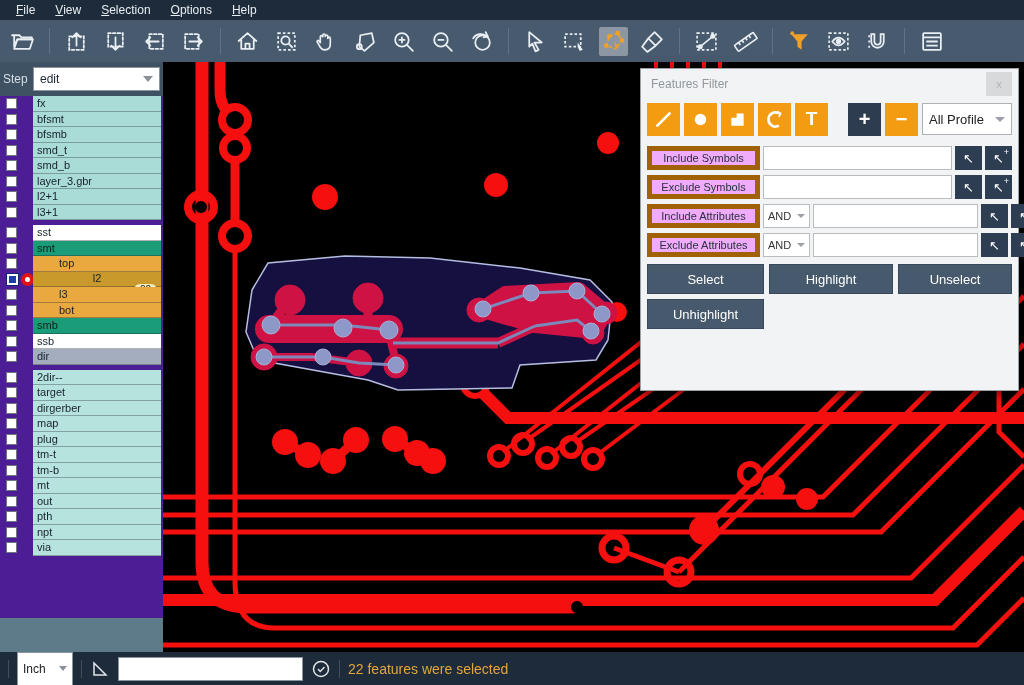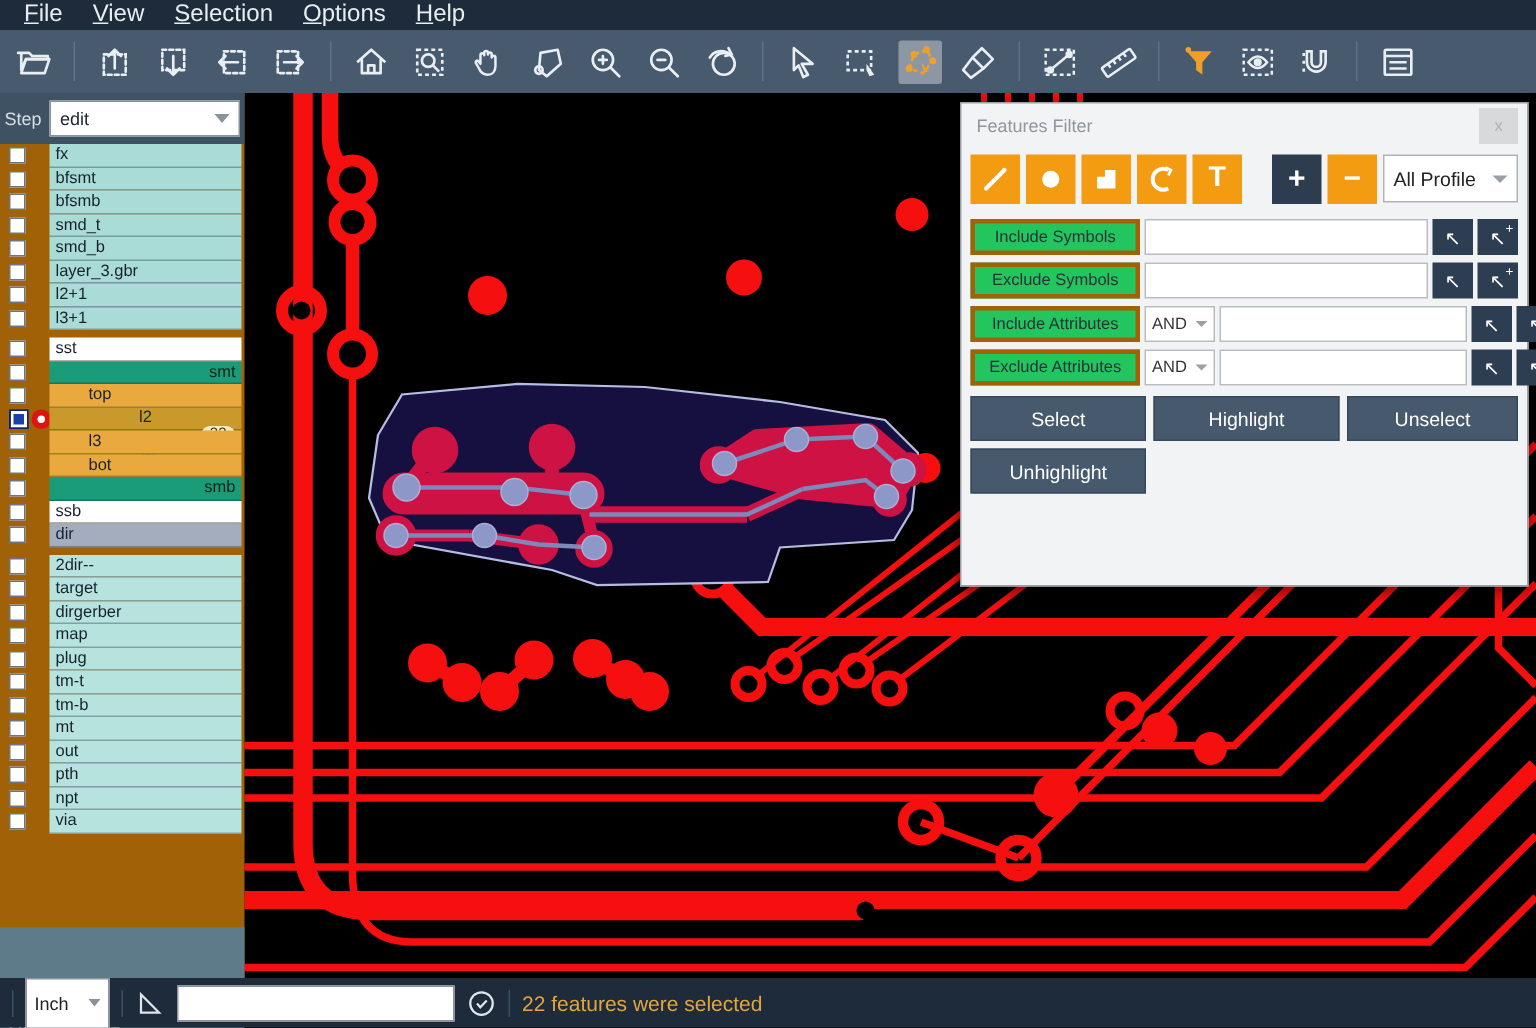--- a/index.html
+++ b/index.html
@@ -3,37 +3,37 @@
 <meta charset="utf-8">
 <style>
   * { margin:0; padding:0; box-sizing:border-box; }
   html,body { width:1024px; height:685px; overflow:hidden; background:#000;
     font-family:"Liberation Sans", sans-serif; }
   .win { position:absolute; inset:0; }
 
   
   .menubar { position:absolute; left:0; top:0; width:1024px; height:20px;
     background:#1d2b3a; display:flex; align-items:center; padding-left:6px; }
-  .menu-item { color:#e8edf2; font-size:16px; padding:0 10px; height:20px;
+  .menu-item { color:#e8edf2; font-size:12px; padding:0 10px; height:20px;
     line-height:20px; cursor:default; }
   .menu-item u { text-decoration:underline; }
 
   
   .toolbar { position:absolute; left:0; top:20px; width:1024px; height:42px;
     background:#475a6e; display:flex; align-items:center; padding:0 8px; gap:10px; }
   .tbicon { width:29px; height:29px; display:flex; align-items:center; justify-content:center;
     color:#e9eef2; flex:none; }
   .tbicon svg { width:25px; height:25px; display:block; }
   .tbicon.active { background:#8d97a3; border-radius:2px; color:#f0a028; }
   .tbicon.orange { color:#f0a028; }
   .tbsep { width:1px; height:26px; background:#5f7386; flex:none; margin:0 2px; }
 
   
   .sidebar { position:absolute; left:0; top:62px; width:163px; height:590px;
-    background:#a16207; }
+    background:#4c1d95; }
   .steprow { height:34px; background:#3f5263; display:flex; align-items:center; padding:0 3px; }
   .steplabel { color:#d7dee5; font-size:12px; width:30px; flex:none; }
   .fakesel { background:#fff; border:1px solid #8b949c; height:24px; flex:1;
     display:flex; align-items:center; padding:0 6px; font-size:12px; color:#1c2430; }
   .fakesel .caret { margin-left:auto; width:0; height:0; border-left:5px solid transparent;
     border-right:5px solid transparent; border-top:6px solid #8a9199; }
   .layerlist { padding-top:0; }
   .lgroup { margin-bottom:5px; }
   .lrow { display:flex; height:15.5px; align-items:stretch; }
   .cbcell { width:31px; flex:none; display:flex; align-items:center; padding-left:6px; gap:2px; }
@@ -41,21 +41,21 @@
   .cb.checked { width:13px; height:13px; background:#1d3fa8; border:1px solid #0e2470;
     box-shadow:inset 0 0 0 2px #fff; }
   .reddot { width:13px; height:13px; border-radius:50%; background:#e01212; flex:none;
     display:flex; align-items:center; justify-content:center; }
   .reddot .dotw { width:5px; height:5px; border-radius:50%; background:#fff; }
   .lname { margin-left:2px; width:128px; display:flex; align-items:center; padding:0 4px;
     font-size:11px; color:#17222e; border-bottom:1px solid rgba(30,40,50,.35); }
   .s-teal  { background:#a9dcd6; }
   .s-cyan  { background:#b7e3de; }
   .s-white { background:#ffffff; }
-  .s-green { background:#1b9c78; color:#0b2018;justify-content:flex-end; }
+  .s-green { background:#1b9c78; color:#0b2018; }
   .s-amber { background:#e9a93f;padding-left:26px; }
   .s-gold  { background:#c9992b;flex-direction:column; }
   .s-gray  { background:#a3adbd; }
   .lbadge { margin-left:auto; background:#f2ecc2; border-radius:8px; padding:0 6px;
     font-size:10px; height:12px; line-height:12px; color:#3a3420; }
   .gicon { font-size:12px; color:#222; margin-left:4px; }
   .sidefill { position:absolute; left:0; top:556px; width:163px; height:96px; background:#5e7b89; }
   .coords { position:absolute; left:0; bottom:0; width:100%; height:48px;
     border-top:1px solid #7e97a3; padding:3px 6px; color:#eef4f7; font-size:13px; line-height:21px; }
 
@@ -76,21 +76,21 @@
     display:flex; align-items:center; justify-content:center; font-weight:bold; font-size:20px; }
   .tool-btn svg { width:21px; height:21px; display:block; }
   .tool-btn.dark { background:#2d3c4f; }
   .tgap { width:12px; flex:none; }
   .profile-sel { margin-left:auto; width:92px; height:32px; background:#fff;
     border:1px solid #aeb2b6; display:flex; align-items:center; padding:0 6px;
     font-size:13px; color:#222; }
   .profile-sel .caret { margin-left:auto; width:0; height:0; border-left:5px solid transparent;
     border-right:5px solid transparent; border-top:5px solid #9aa0a6; }
   .frow { height:24px; display:flex; align-items:center; gap:3px; margin-bottom:5px; }
-  .flabel { width:113px; height:24px; flex:none; background:#22c55e; border:3px solid #a16207;
+  .flabel { width:113px; height:24px; flex:none; background:#f0abfc; border:5px solid #a16207;
     font-size:11px; color:#2a3138; display:flex; align-items:center; justify-content:center; }
   .andsel { width:47px; height:24px; flex:none; background:#fff; border:1px solid #b9bcbf;
     font-size:11px; color:#333; display:flex; align-items:center; padding:0 4px; }
   .andsel .caret { margin-left:auto; width:0; height:0; border-left:4px solid transparent;
     border-right:4px solid transparent; border-top:4px solid #9aa0a6; }
   .finput { flex:1; height:24px; background:#fff; border:1px solid #b9bcbf; font-size:12px; padding:0 4px; }
   .abtn { width:27px; height:24px; flex:none; background:#2e3e52; color:#fff;
     display:flex; align-items:center; justify-content:center; font-size:13px; position:relative; }
   .abtn .plus { position:absolute; top:1px; right:3px; font-size:9px; }
   .actions { display:grid; grid-template-columns:117px 124px 1fr; gap:5px; margin-top:7px; }

